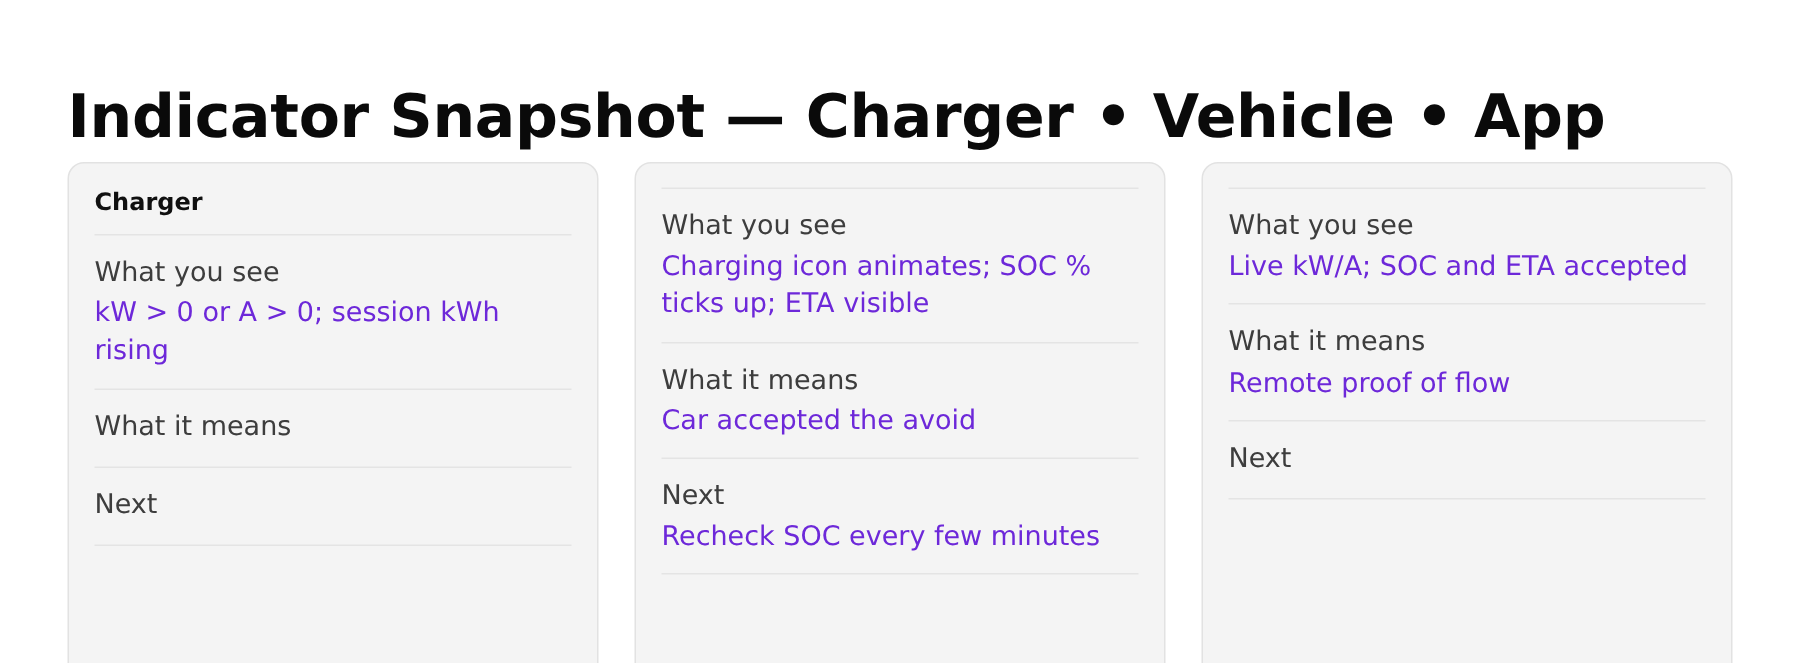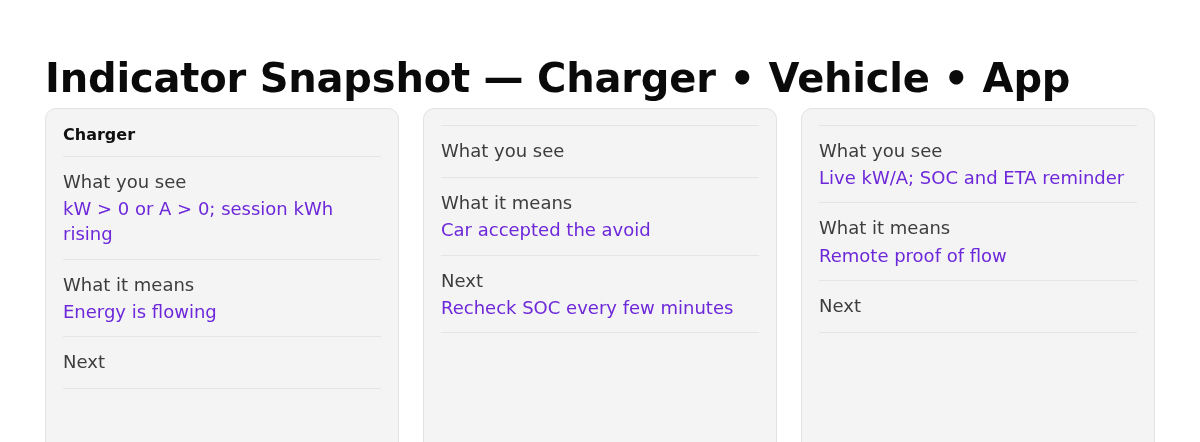--- a/index.html
+++ b/index.html
@@ -113,37 +113,37 @@
       <div class="divider"></div>
 
       <div class="field">
         <div class="field-label">What you see</div>
         <div class="field-value">kW &gt; 0 or A &gt; 0; session kWh rising</div>
       </div>
       <div class="divider"></div>
 
       <div class="field">
         <div class="field-label">What it means</div>
-        <div class="field-value">Energy is flowing</div>
       </div>
       <div class="divider"></div>
 
       <div class="field">
         <div class="field-label">Next</div>
       </div>
       <div class="divider"></div>
 
       <div class="card-tail"></div>
     </section>
 
     <section class="card">
       <div class="divider"></div>
 
       <div class="field">
         <div class="field-label">What you see</div>
+        <div class="field-value">Charging icon animates; SOC % ticks up; ETA visible</div>
       </div>
       <div class="divider"></div>
 
       <div class="field">
         <div class="field-label">What it means</div>
         <div class="field-value">Car accepted the avoid</div>
       </div>
       <div class="divider"></div>
 
       <div class="field">
@@ -153,21 +153,21 @@
       <div class="divider"></div>
 
       <div class="card-tail"></div>
     </section>
 
     <section class="card">
       <div class="divider"></div>
 
       <div class="field">
         <div class="field-label">What you see</div>
-        <div class="field-value">Live kW/A; SOC and ETA reminder</div>
+        <div class="field-value">Live kW/A; SOC and ETA accepted</div>
       </div>
       <div class="divider"></div>
 
       <div class="field">
         <div class="field-label">What it means</div>
         <div class="field-value">Remote proof of flow</div>
       </div>
       <div class="divider"></div>
 
       <div class="field">

